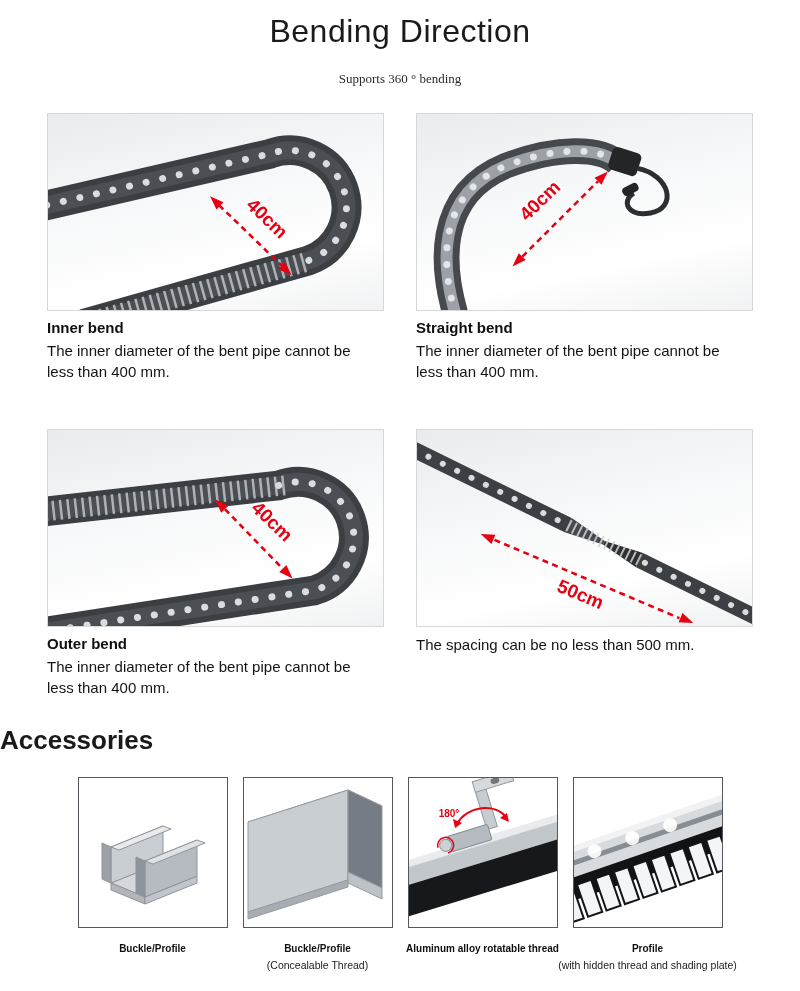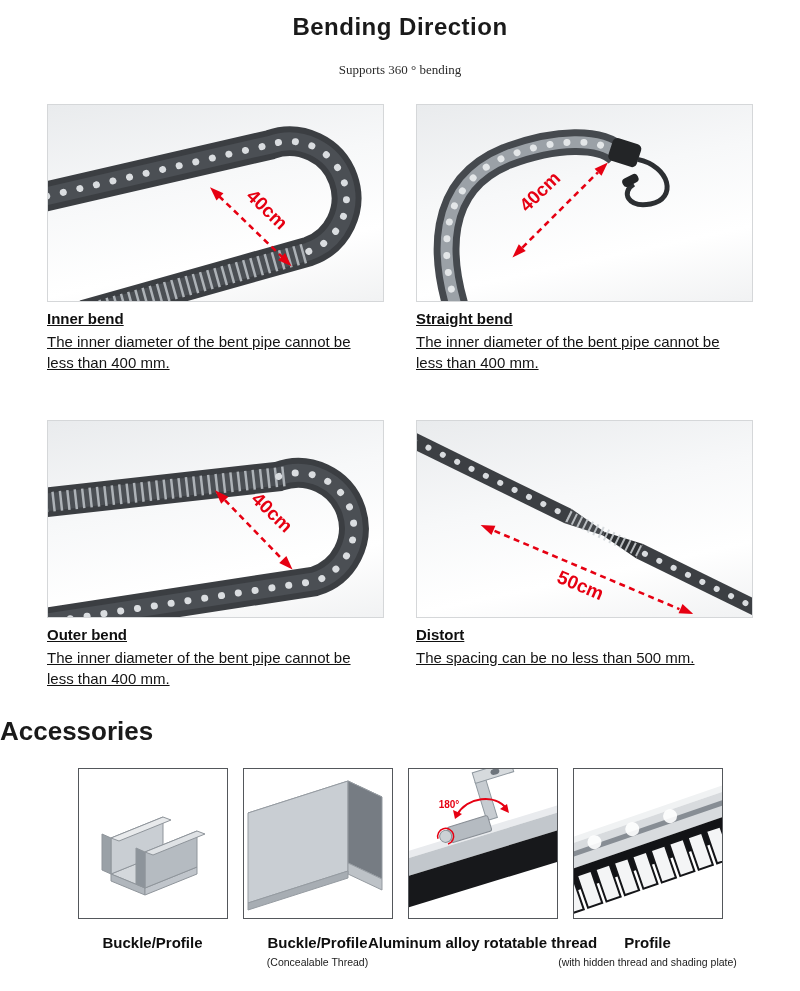--- a/index.html
+++ b/index.html
@@ -2,46 +2,46 @@
 <html><head>
 <meta charset="utf-8">
 <style>
   * { box-sizing: border-box; }
   html,body { margin:0; padding:0; background:#fff; }
   body {
     width:800px; height:991px; overflow:hidden;
     font-family:"Liberation Sans", sans-serif; color:#111;
   }
   .header { text-align:center; padding-top:13px; }
-  .page-title { font-size:24px; font-weight:bold; color:#1a1a1a; margin:0; letter-spacing:.5px; }
+  .page-title { font-size:32px; font-weight:normal; color:#1a1a1a; margin:0; letter-spacing:.5px; }
   .page-subtitle { font-size:13px; color:#2b2b2b; margin-top:21px;font-family:Liberation Serif, serif; }
 
   .bend-grid {
     width:706px; margin:26px auto 0;
     display:grid; grid-template-columns:337px 337px;
     column-gap:32px; row-gap:47px;
   }
   .panel {
     width:337px; height:198px; border:1px solid #d5d7d9;
     background:linear-gradient(168deg,#e9ebed 0%,#f7f8f9 40%,#ffffff 72%,#f1f2f3 100%);
     overflow:hidden;
   }
   .panel svg { display:block; width:100%; height:100%; }
-  .bend-caption { margin-top:8px;text-decoration:underline; }
+  .bend-caption { margin-top:8px; }
   .bend-heading { font-size:15px; font-weight:bold; margin:0 0 5px 0; color:#0f0f0f; }
   .bend-desc { font-size:15px; margin:0; line-height:1.38; color:#141414; width:330px; }
 
   .acc-title { text-align:left; font-size:26px; font-weight:bold; color:#1a1a1a; margin-top:26px; }
   .acc-row { display:flex; justify-content:center; gap:15px; margin-top:21px; }
   .acc-col { width:150px; display:flex; flex-direction:column; align-items:center; }
   .acc-box {
     width:150px; height:151px; border:1px solid #54575b; background:#fff; overflow:hidden;
   }
   .acc-box svg { display:block; width:100%; height:100%; }
-  .acc-label { font-size:15px; font-weight:bold; margin-top:15px; white-space:nowrap; text-align:left; color:#0f0f0f; }
+  .acc-label { font-size:10px; font-weight:bold; margin-top:15px; white-space:nowrap; text-align:left; color:#0f0f0f; }
   .acc-sublabel { font-size:10.5px; margin-top:5px; white-space:nowrap; text-align:left; color:#1a1a1a; }
 
   .measure-text { font-size:19px; font-weight:bold; fill:#e60012; }
   .dash-line { stroke:#e60012; stroke-width:2.6; stroke-dasharray:6 4.5; fill:none; }
   .arrow-head { fill:#e60012; }
 </style>
 </head>
 <body>
 
 <div class="header">
@@ -130,21 +130,20 @@
         </g>
         <g>
           <path class="dash-line" d="M 78 111 L 264 190"></path>
           <polygon class="arrow-head" points="64,105 74.9,115.1 78.9,105.9"></polygon>
           <polygon class="arrow-head" points="278,195 263.1,194.1 267.1,184.9"></polygon>
           <text class="measure-text" text-anchor="middle" transform="translate(162,172) rotate(23)">50cm</text>
         </g>
       </svg>
     </div>
     <div class="bend-caption">
-      <h3 class="bend-heading">Distort</h3>
       <p class="bend-desc">The spacing can be no less than 500 mm.</p>
     </div>
   </div>
 </div>
 
 <div class="acc-title">Accessories</div>
 
 <div class="acc-row">
 
   <div class="acc-col">

